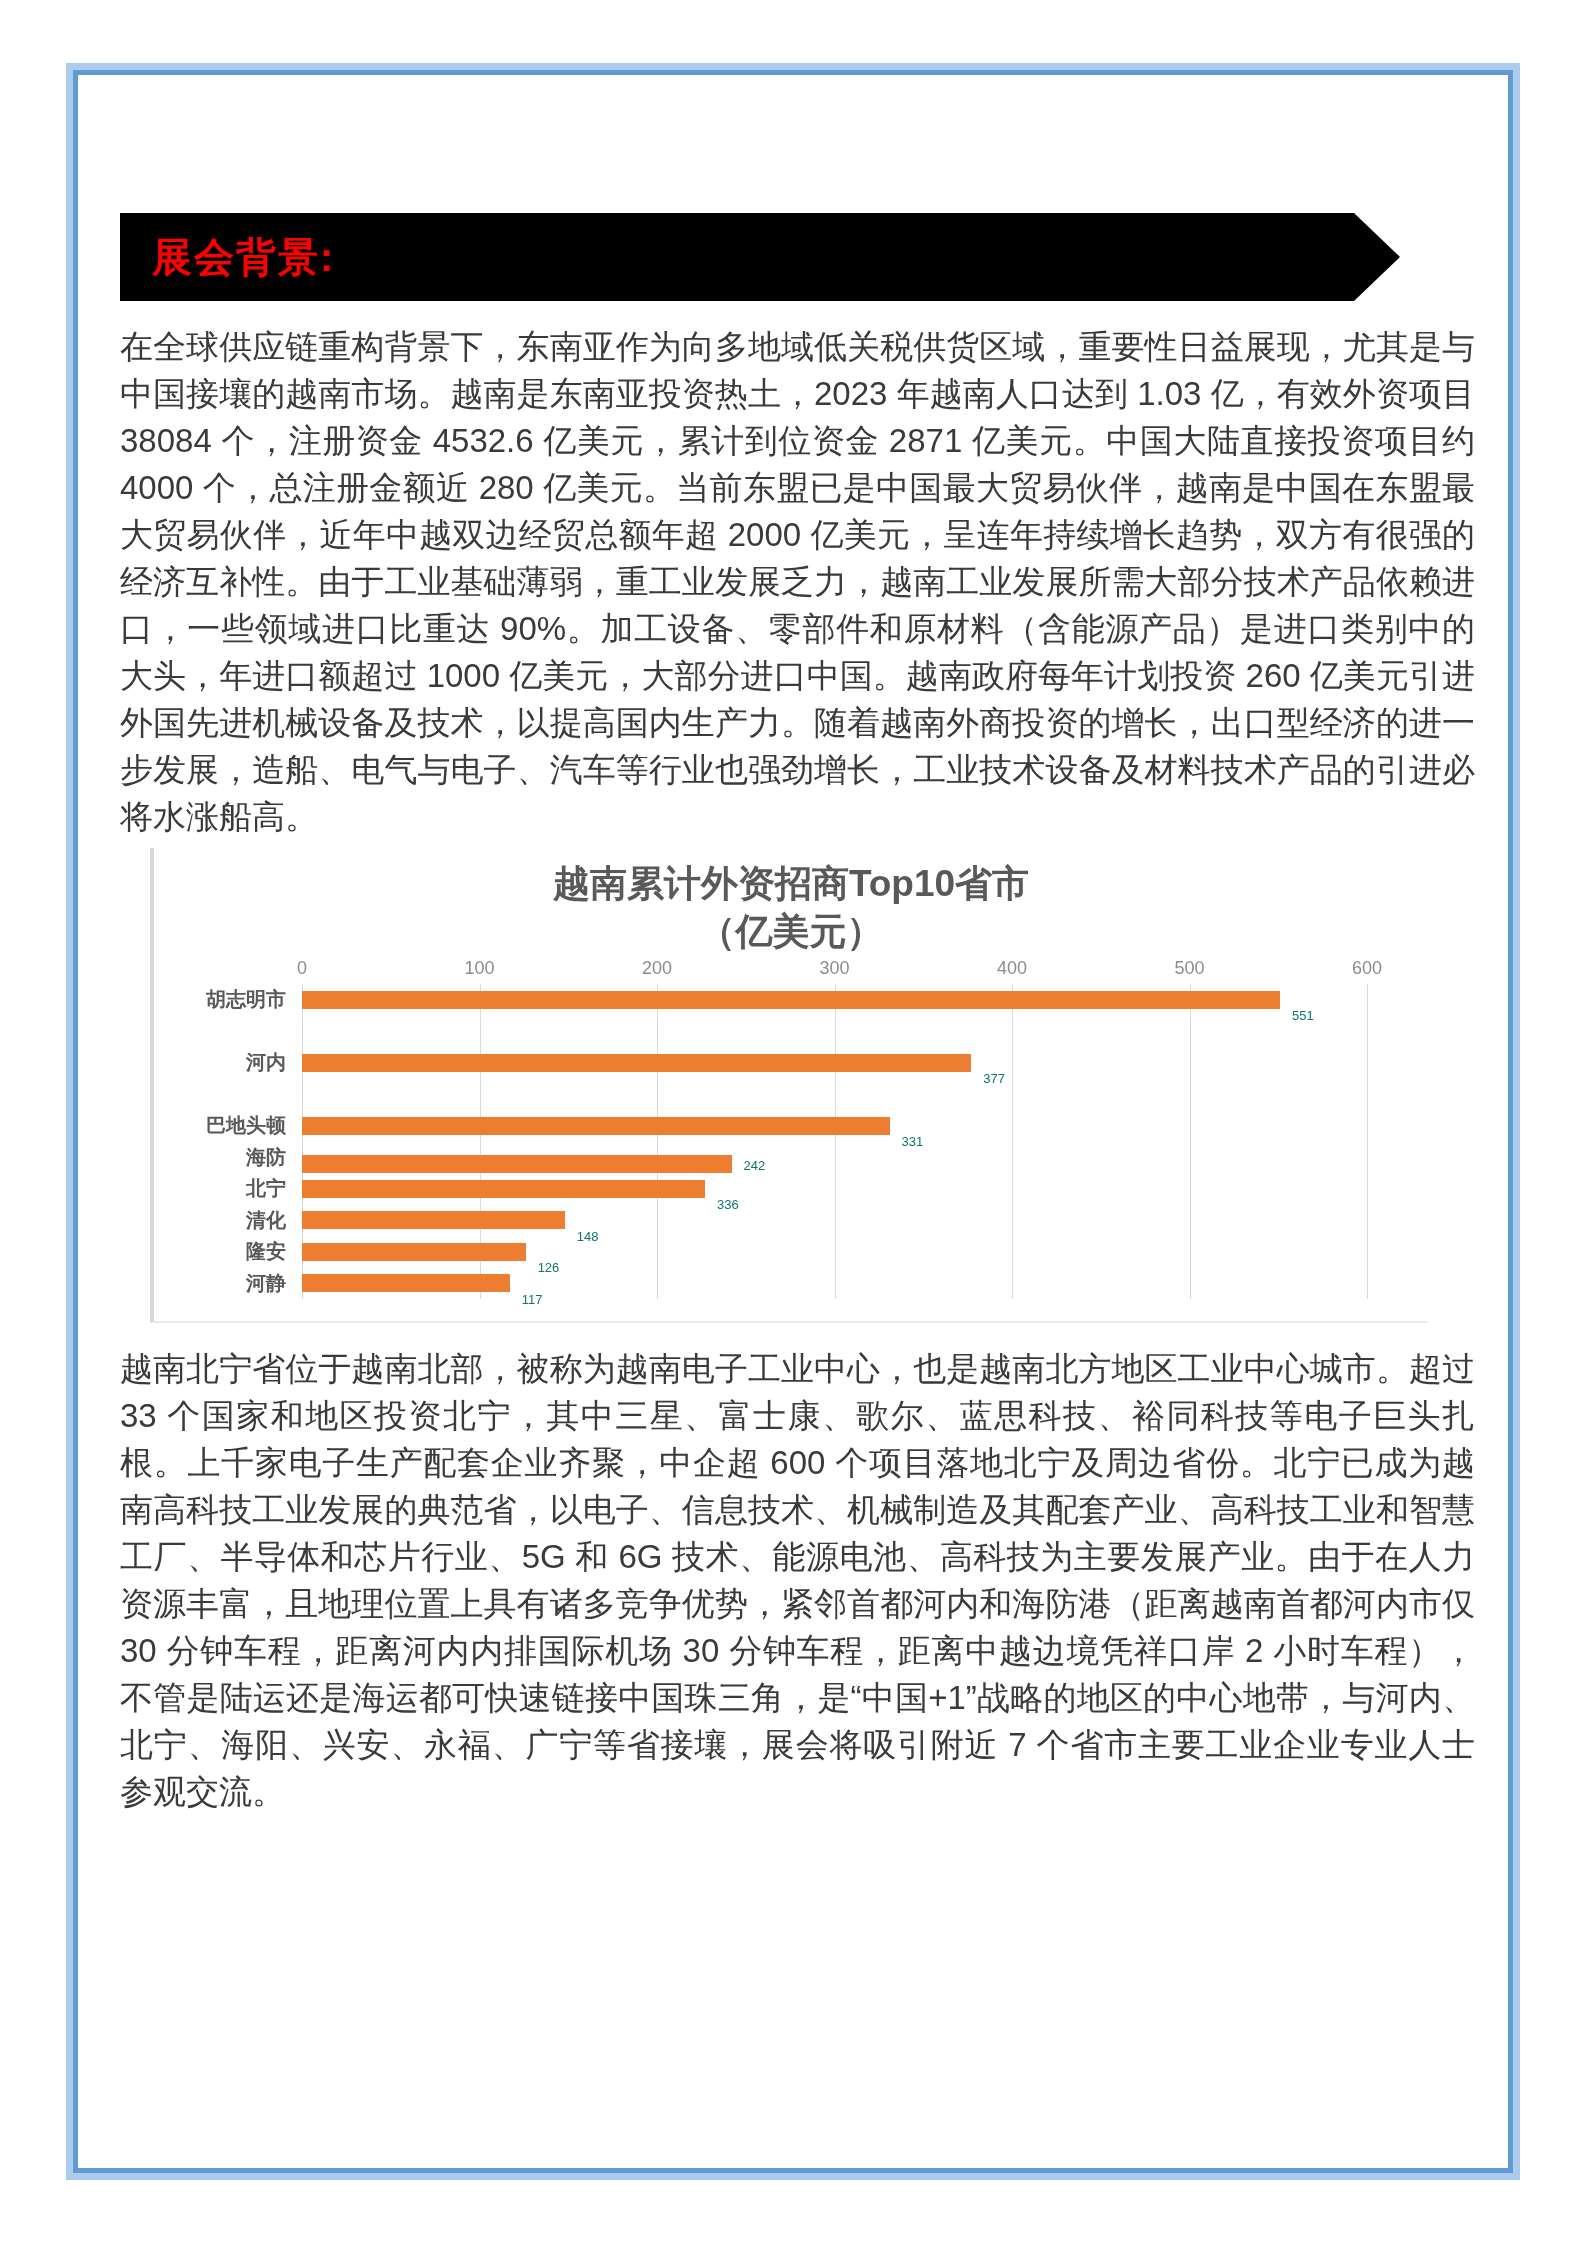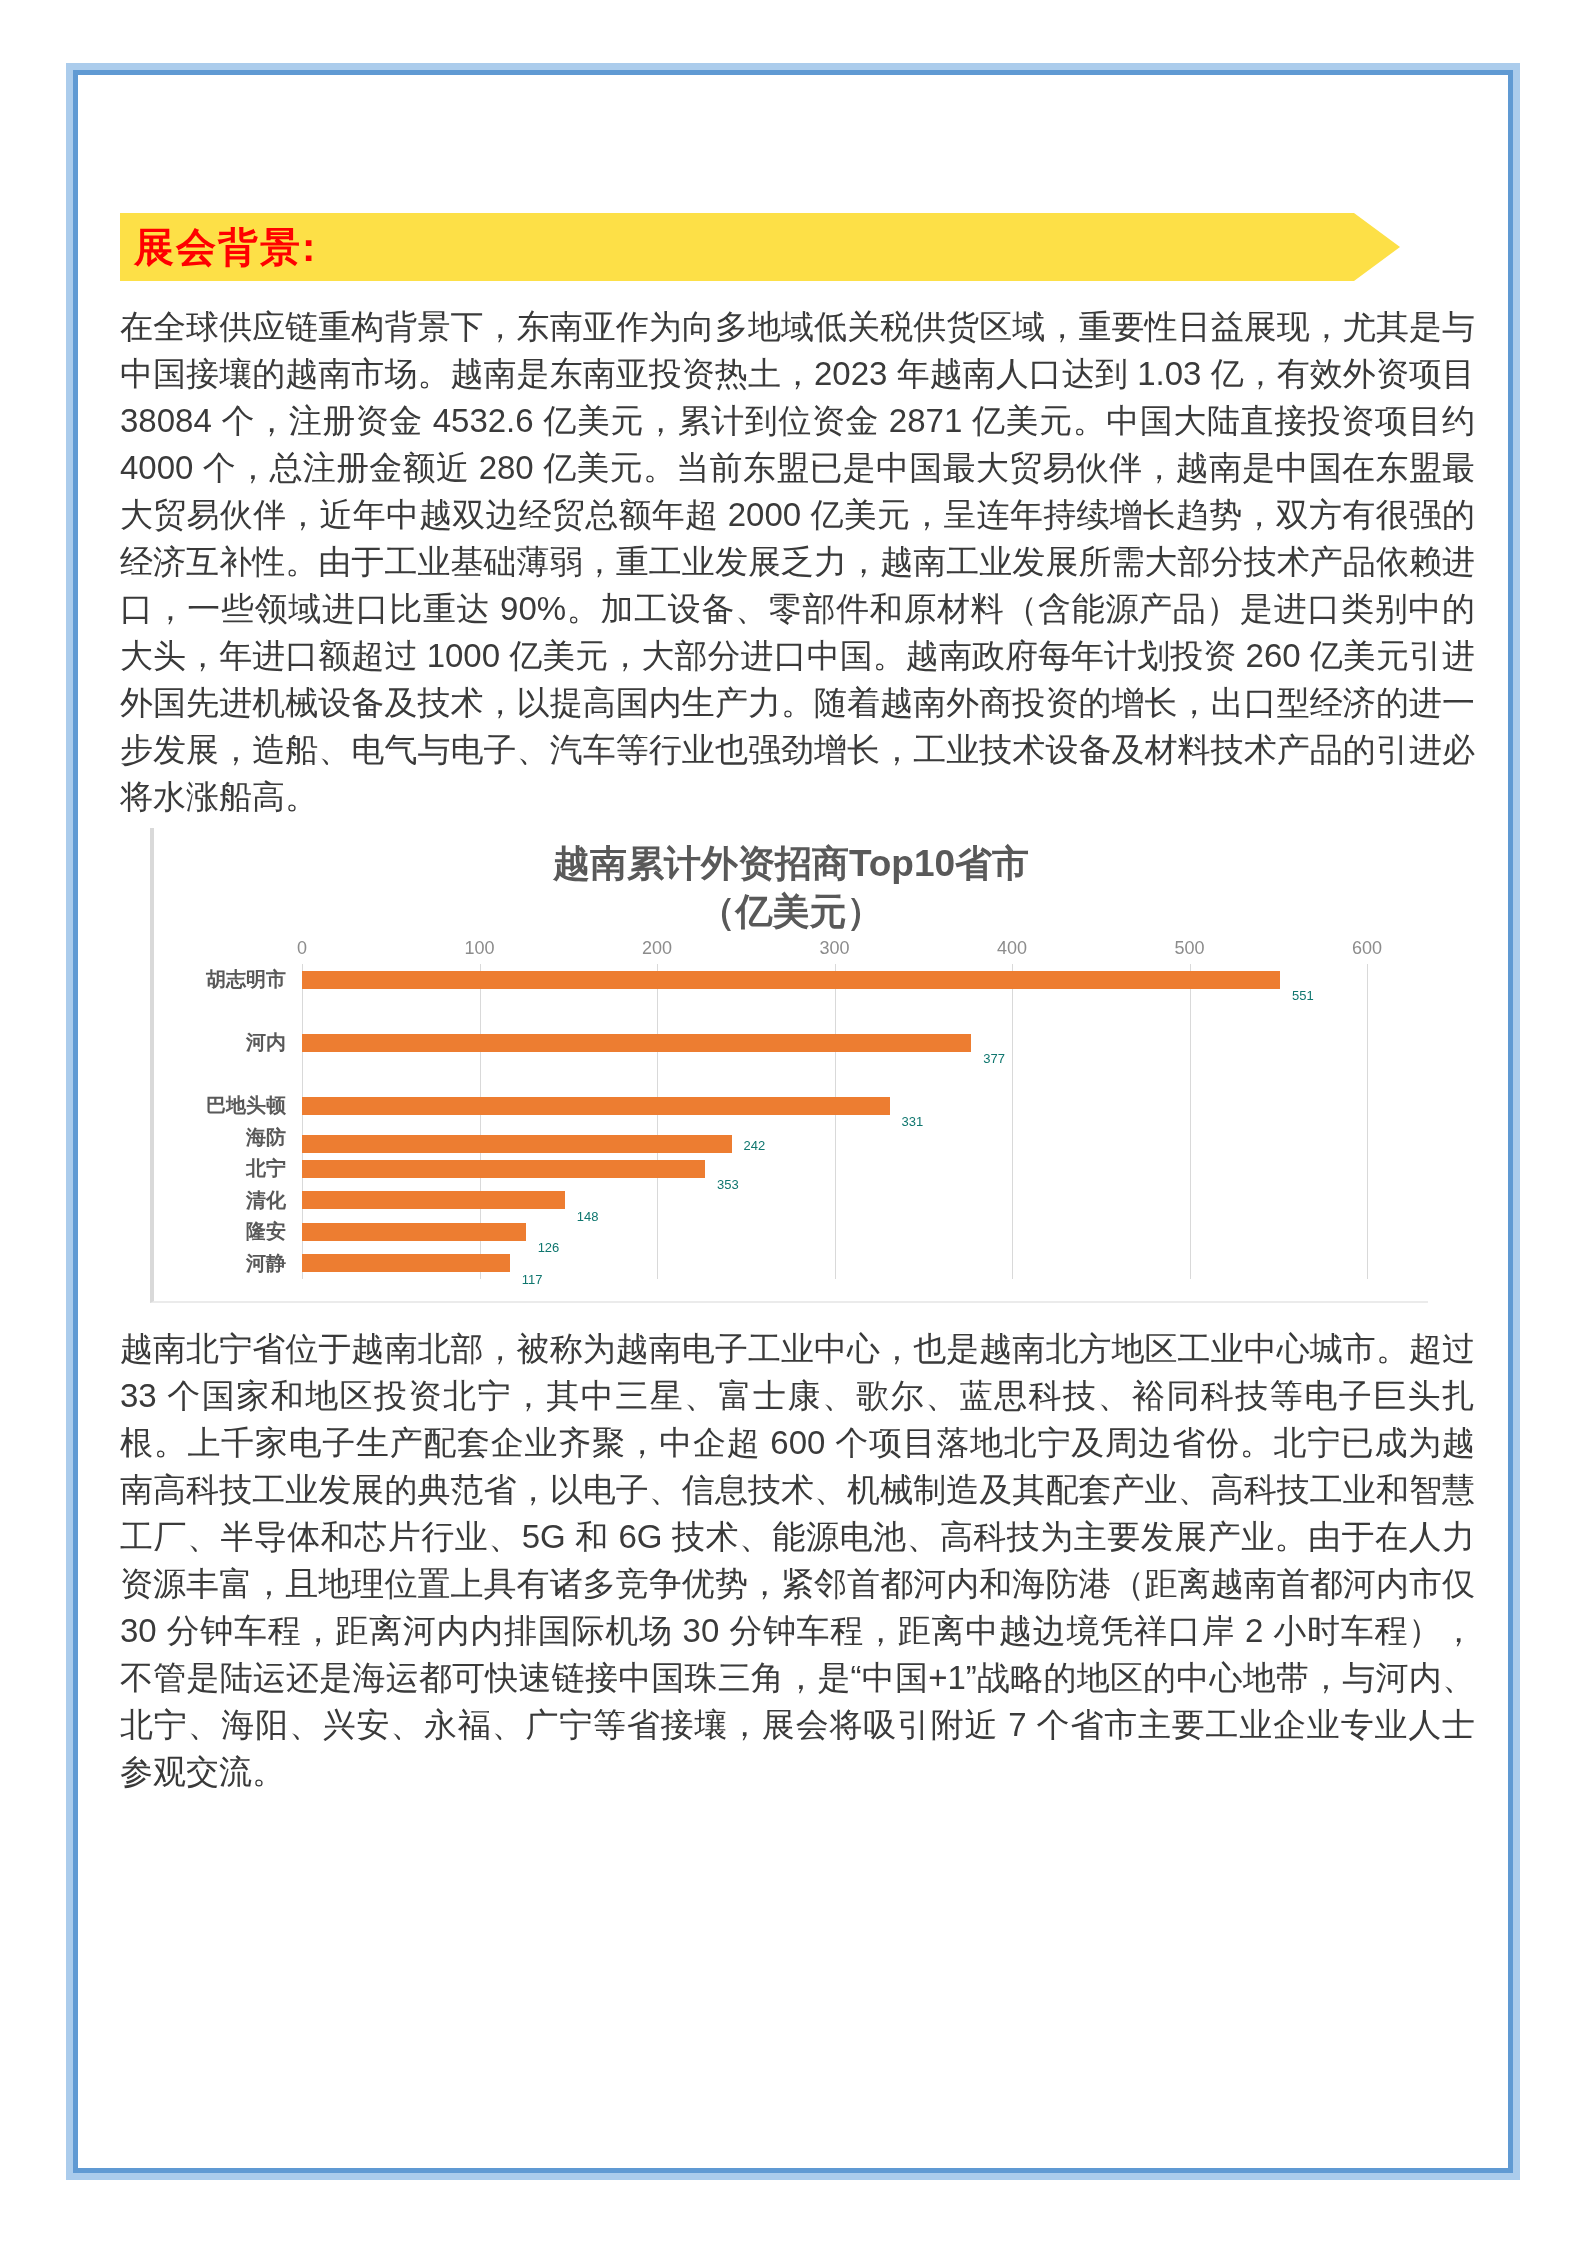--- a/index.html
+++ b/index.html
@@ -22,26 +22,26 @@
   .frame-inner {
     width: 100%;
     height: 100%;
     border: 5px solid #609ad3;
     padding: 0 33px 0 42px;
     overflow: hidden;
   }
   
   .banner {
     width: 1280px;
-    height: 68px;
-    background: #fde047;
+    height: 88px;
+    background: #000000;
     clip-path: polygon(0 0, 1234px 0, 100% 50%, 1234px 100%, 0 100%);
     display: flex;
     align-items: center;
-    padding-left: 14px;
+    padding-left: 32px;
   }
   .banner-1 { margin-top: 138px; }
   .banner-2 { margin-top: 16px; }
   .banner-label {
     color: #ff0000;
     font-weight: bold;
     font-size: 40px;
     letter-spacing: 2px;
   }
   
@@ -176,21 +176,21 @@
             <span class="bar-value">331</span>
           </div>
           <div class="bar-row" style="top: 157.5px; align-items: flex-end;">
             <span class="row-label">海防</span>
             <div class="bar" style="width: 429.55px; height: 18px; background: rgb(237, 125, 49);"></div>
             <span class="bar-value">242</span>
           </div>
           <div class="bar-row" style="top: 189px;">
             <span class="row-label">北宁</span>
             <div class="bar" style="width: 402.925px; height: 18px; background: rgb(237, 125, 49);"></div>
-            <span class="bar-value">353</span>
+            <span class="bar-value">336</span>
           </div>
           <div class="bar-row" style="top: 220.5px;">
             <span class="row-label">清化</span>
             <div class="bar" style="width: 262.7px; height: 18px; background: rgb(237, 125, 49);"></div>
             <span class="bar-value">148</span>
           </div>
           <div class="bar-row" style="top: 252px;">
             <span class="row-label">隆安</span>
             <div class="bar" style="width: 223.65px; height: 18px; background: rgb(237, 125, 49);"></div>
             <span class="bar-value">126</span>

